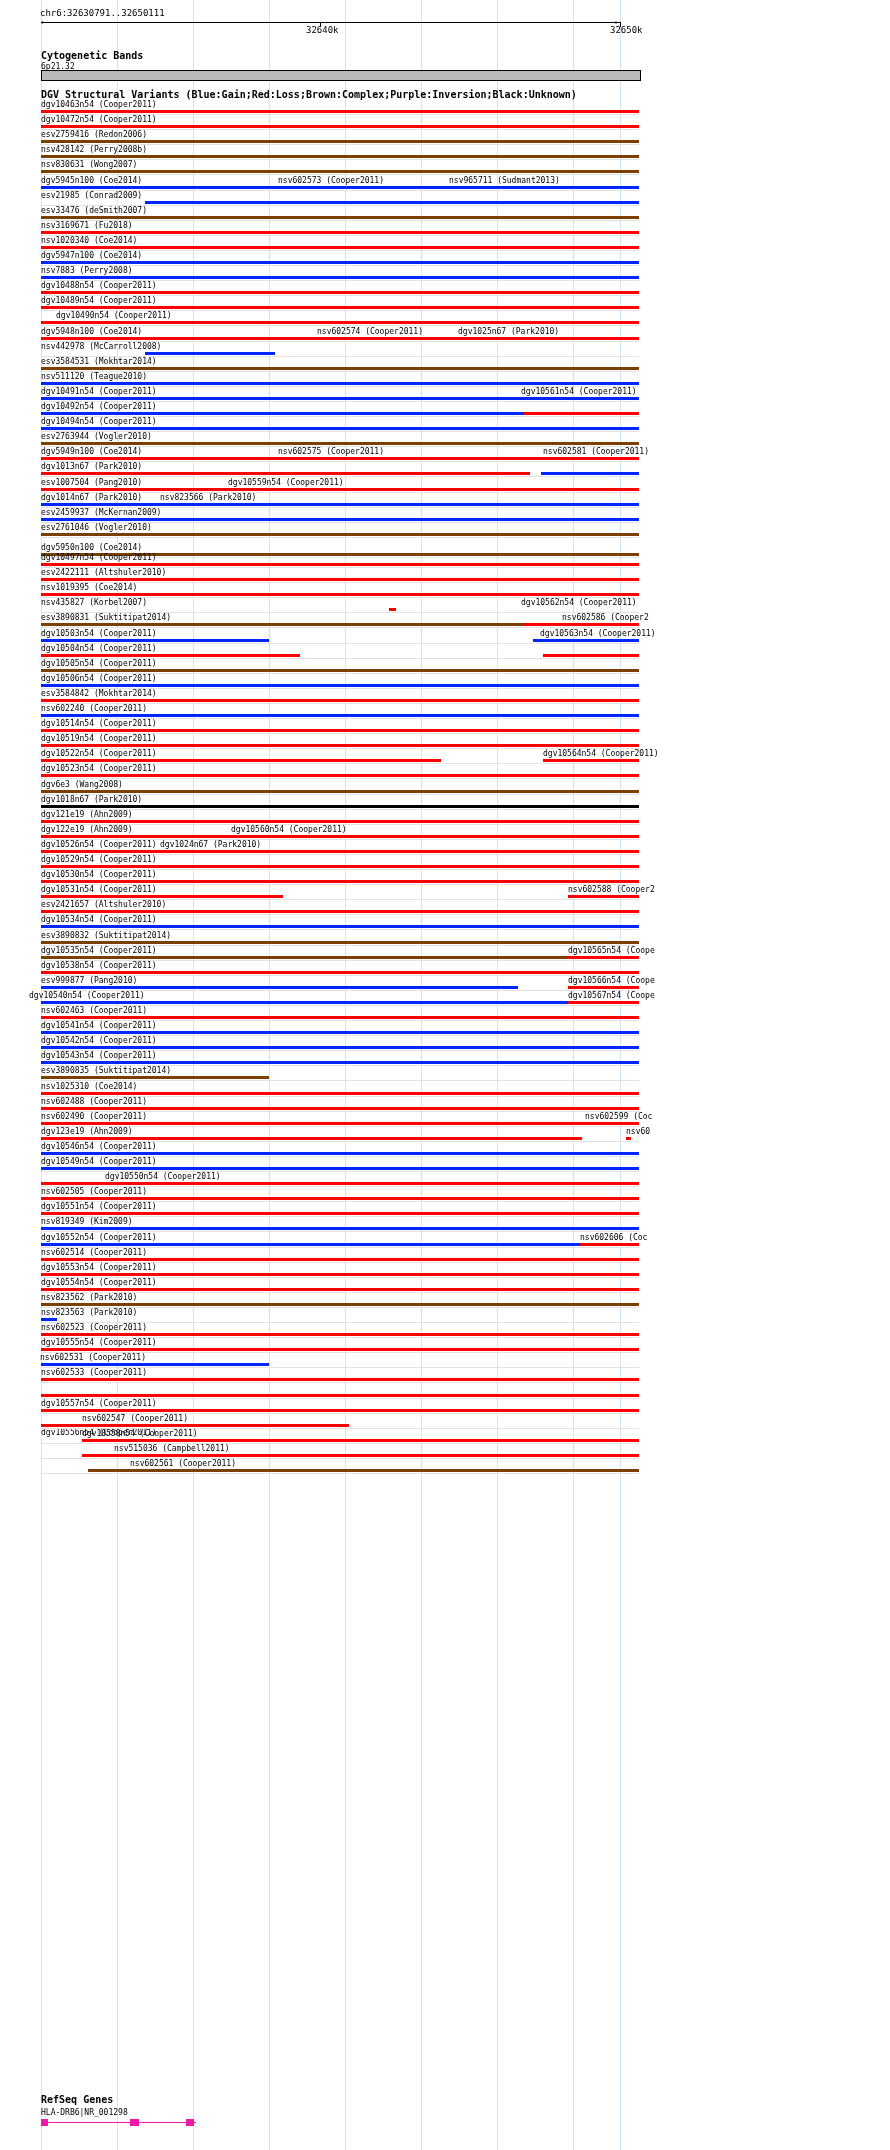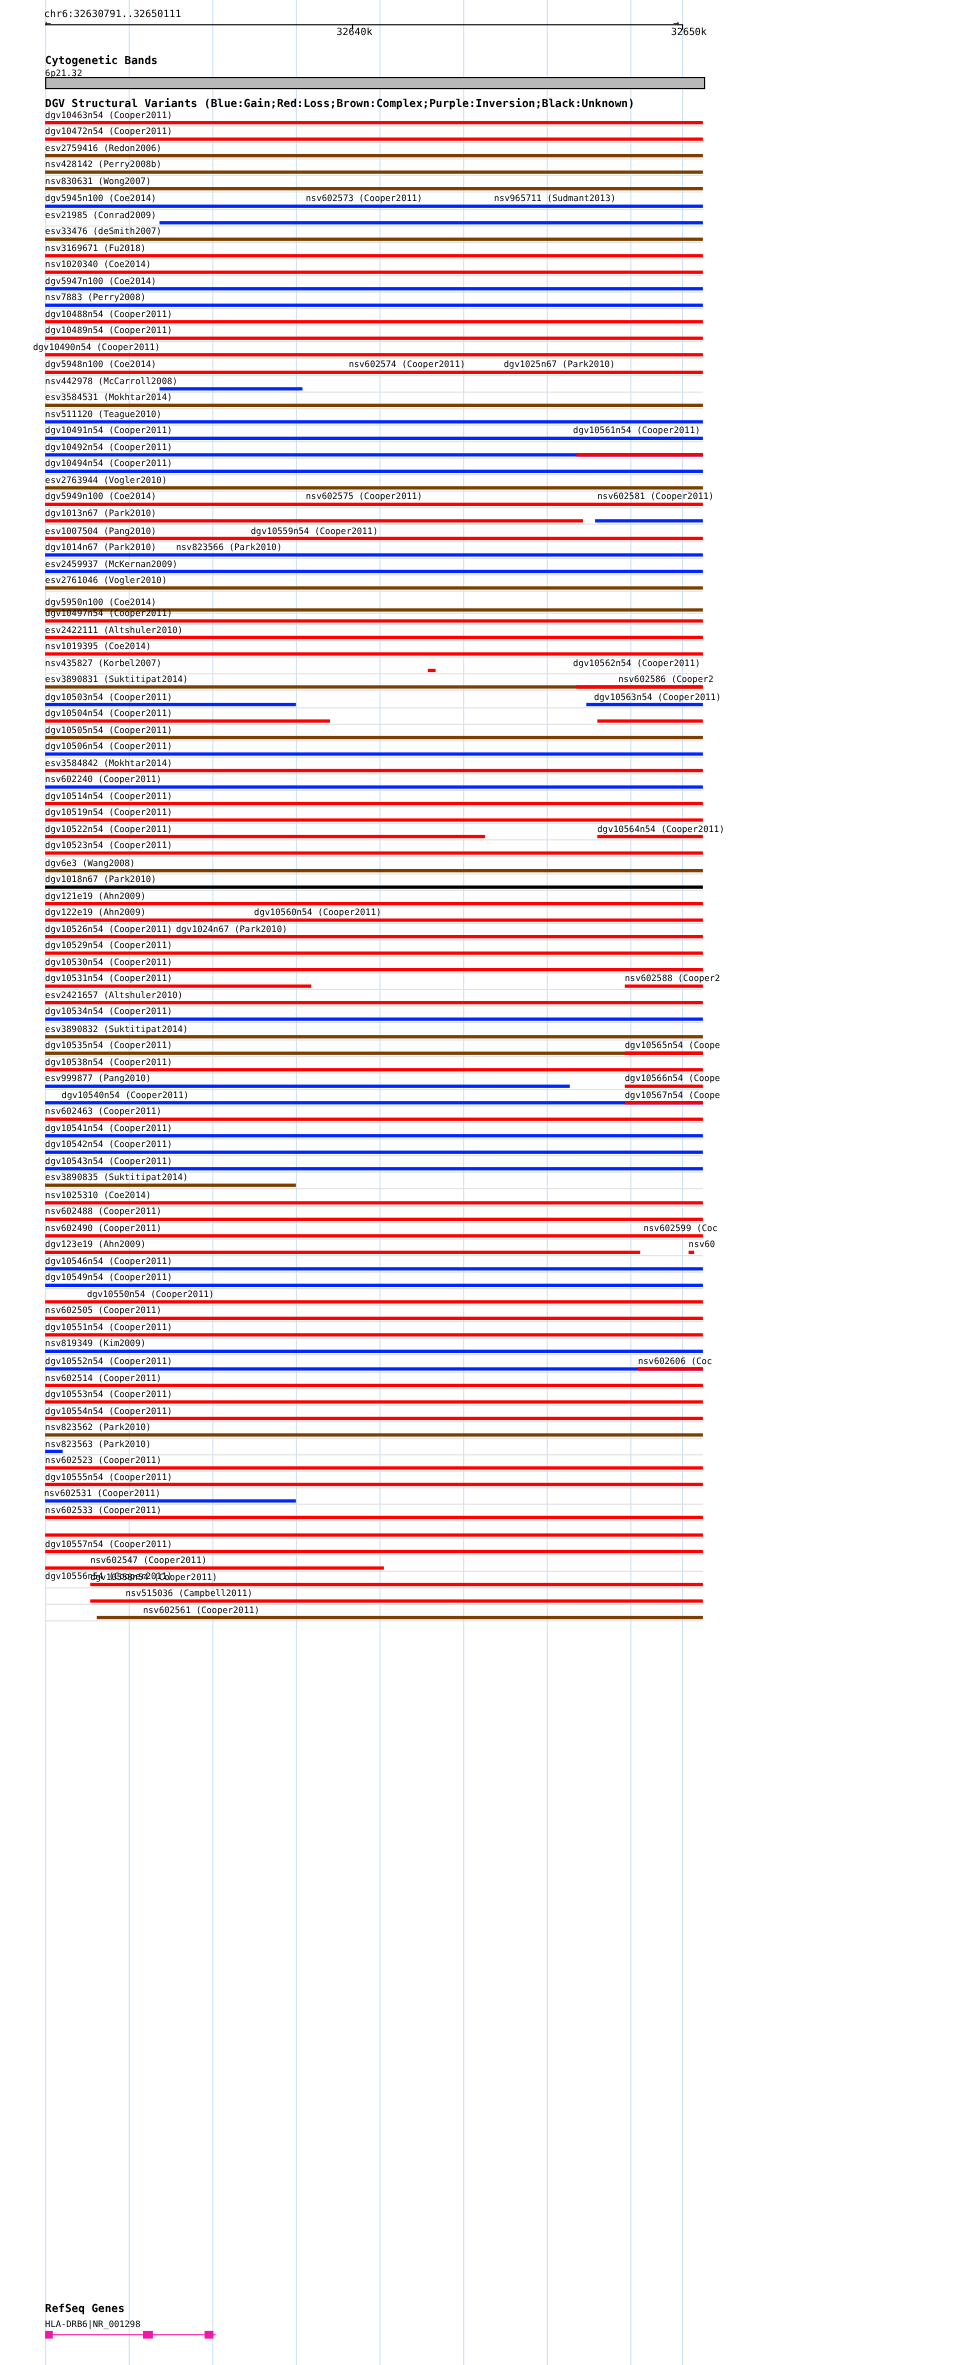--- a/index.html
+++ b/index.html
@@ -128,21 +128,21 @@
         <div class="lbl" style="left: 41px;">dgv10488n54 (Cooper2011)</div>
         <div class="bar" style="left: 41px; width: 598px; background: rgb(255, 0, 0);"></div>
       </div>
       <div class="row" style="top: 296.3px;">
         <div class="hr"></div>
         <div class="lbl" style="left: 41px;">dgv10489n54 (Cooper2011)</div>
         <div class="bar" style="left: 41px; width: 598px; background: rgb(255, 0, 0);"></div>
       </div>
       <div class="row" style="top: 311.4px;">
         <div class="hr"></div>
-        <div class="lbl" style="left: 30px;">dgv10490n54 (Cooper2011)</div>
+        <div class="lbl" style="left: 56px;">dgv10490n54 (Cooper2011)</div>
         <div class="bar" style="left: 41px; width: 598px; background: rgb(255, 0, 0);"></div>
       </div>
       <div class="row" style="top: 326.5px;">
         <div class="hr"></div>
         <div class="lbl" style="left: 41px;">dgv5948n100 (Coe2014)</div>
         <div class="lbl" style="left: 278px; margin-left: 39px;">nsv602574 (Cooper2011)</div>
         <div class="lbl" style="left: 458px;">dgv1025n67 (Park2010)</div>
         <div class="bar" style="left: 41px; width: 598px; background: rgb(255, 0, 0);"></div>
       </div>
       <div class="row" style="top: 341.6px;">
@@ -378,21 +378,21 @@
       </div>
       <div class="row" style="top: 975.8px;">
         <div class="hr"></div>
         <div class="lbl" style="left: 41px;">esv999877 (Pang2010)</div>
         <div class="lbl" style="left: 568px;">dgv10566n54 (Coope</div>
         <div class="bar" style="left: 41px; width: 477px; background: rgb(0, 38, 255);"></div>
         <div class="bar" style="left: 568px; width: 71px; background: rgb(255, 0, 0);"></div>
       </div>
       <div class="row" style="top: 990.9px;">
         <div class="hr"></div>
-        <div class="lbl" style="left: 56px;">dgv10540n54 (Cooper2011)</div>
+        <div class="lbl" style="left: 29px;">dgv10540n54 (Cooper2011)</div>
         <div class="lbl" style="left: 568px;">dgv10567n54 (Coope</div>
         <div class="bar" style="left: 41px; width: 598px; background: rgb(0, 38, 255);"></div>
         <div class="bar" style="left: 568px; width: 71px; background: rgb(255, 0, 0);"></div>
       </div>
       <div class="row" style="top: 1006px;">
         <div class="hr"></div>
         <div class="lbl" style="left: 41px;">nsv602463 (Cooper2011)</div>
         <div class="bar" style="left: 41px; width: 598px; background: rgb(255, 0, 0);"></div>
       </div>
       <div class="row" style="top: 1021.1px;">
@@ -443,21 +443,21 @@
         <div class="lbl" style="left: 41px;">dgv10546n54 (Cooper2011)</div>
         <div class="bar" style="left: 41px; width: 598px; background: rgb(0, 38, 255);"></div>
       </div>
       <div class="row" style="top: 1157px;">
         <div class="hr"></div>
         <div class="lbl" style="left: 41px;">dgv10549n54 (Cooper2011)</div>
         <div class="bar" style="left: 41px; width: 598px; background: rgb(0, 38, 255);"></div>
       </div>
       <div class="row" style="top: 1172.1px;">
         <div class="hr"></div>
-        <div class="lbl" style="left: 31px; padding-left: 48px;">dgv10550n54 (Cooper2011)</div>
+        <div class="lbl" style="left: 57px; padding-left: 48px;">dgv10550n54 (Cooper2011)</div>
         <div class="bar" style="left: 41px; width: 598px; background: rgb(255, 0, 0);"></div>
       </div>
       <div class="row" style="top: 1187.2px;">
         <div class="hr"></div>
         <div class="lbl" style="left: 41px;">nsv602505 (Cooper2011)</div>
         <div class="bar" style="left: 41px; width: 598px; background: rgb(255, 0, 0);"></div>
       </div>
       <div class="row" style="top: 1202.3px;">
         <div class="hr"></div>
         <div class="lbl" style="left: 41px;">dgv10551n54 (Cooper2011)</div>

